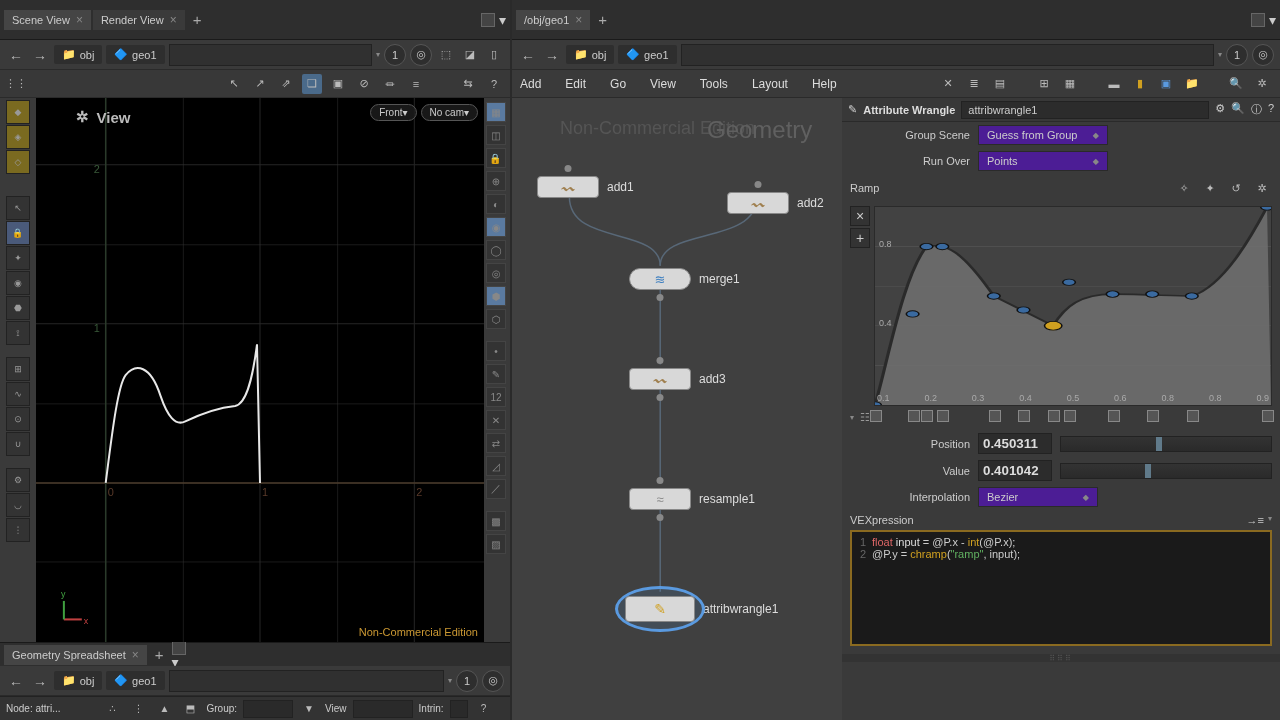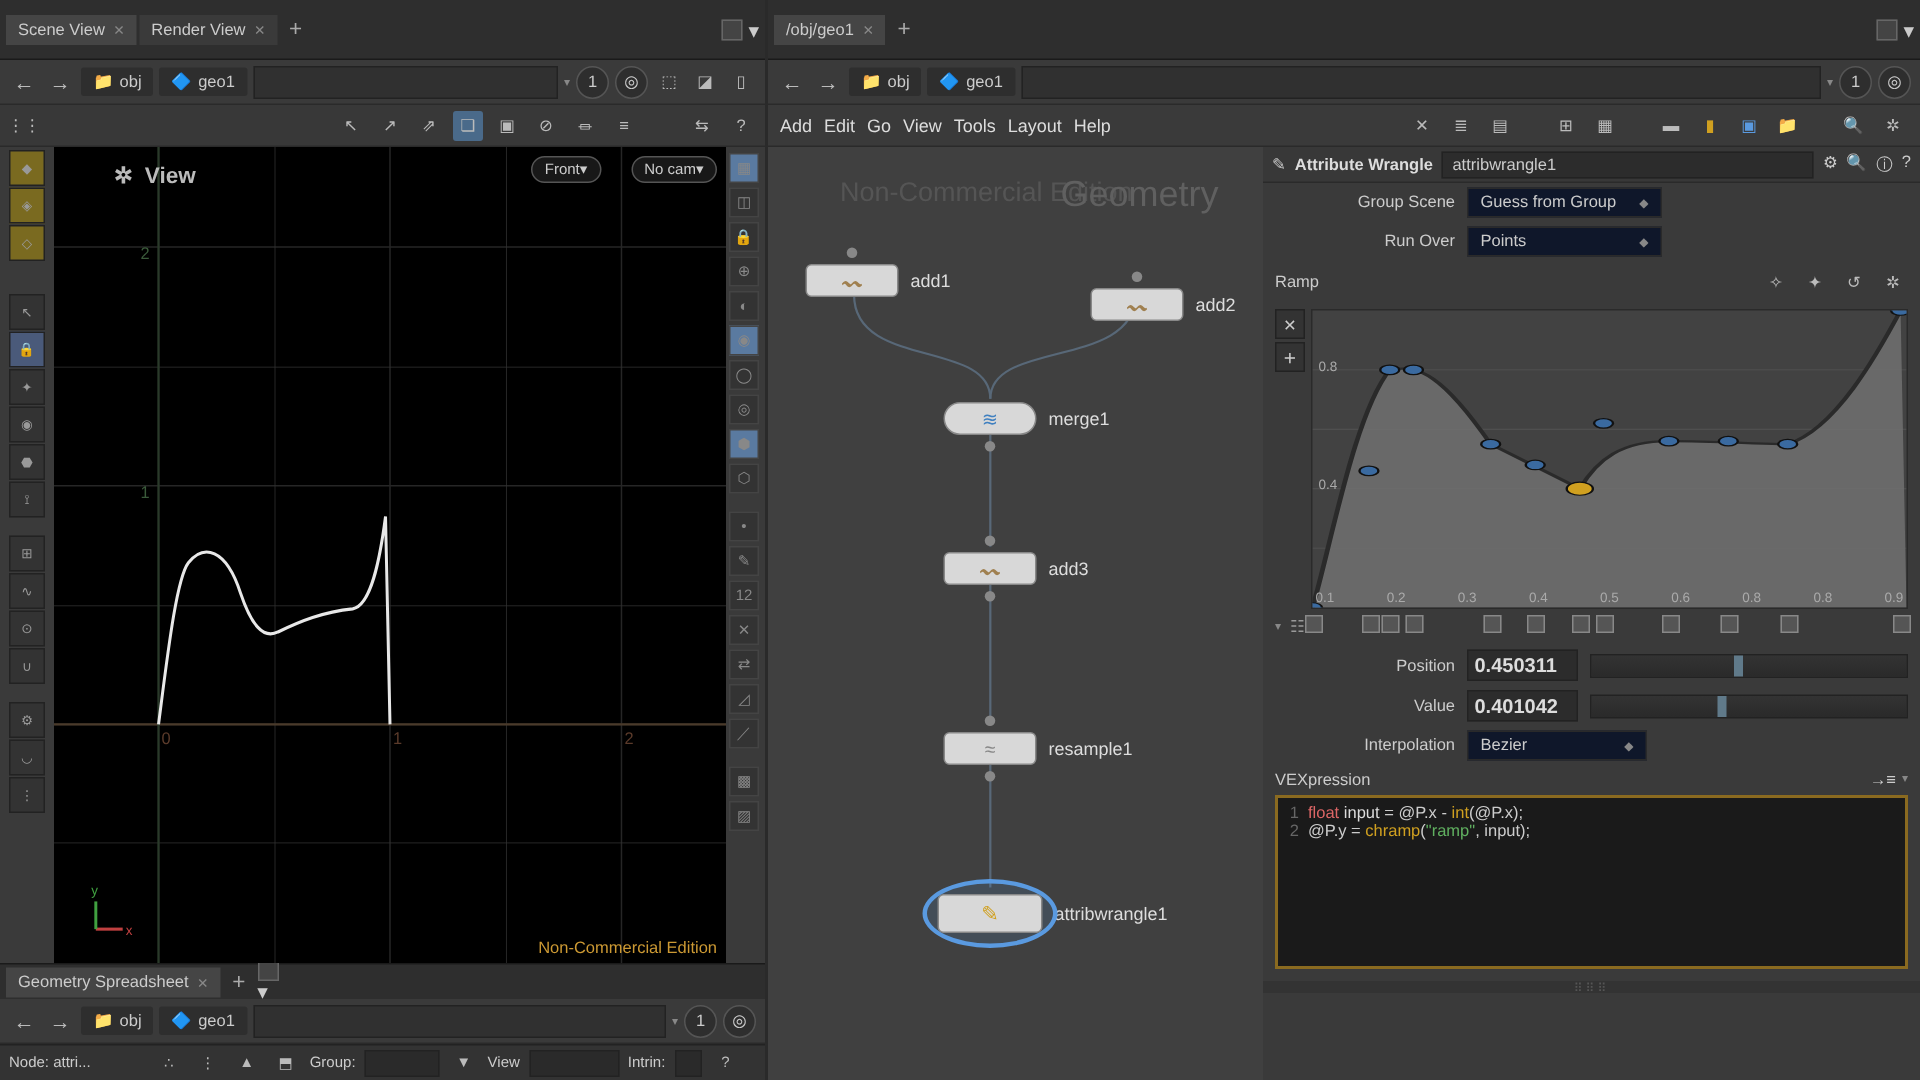--- a/index.html
+++ b/index.html
@@ -32,32 +32,32 @@
 
 .viewport-wrap { flex: 1; display: flex; position: relative; background: #000; }
 .vtool-left { width: 36px; background: #3a3a3a; display: flex; flex-direction: column; gap: 1px; padding: 2px 0; }
 .vtool-right { width: 26px; background: #3a3a3a; display: flex; flex-direction: column; gap: 3px; padding: 4px 2px; }
 .vt-btn { width: 24px; height: 24px; margin: 0 auto; background: #333; border: 1px solid #222; cursor: pointer; display: flex; align-items: center; justify-content: center; color: #999; font-size: 9px; }
 .vt-btn.yellow { background: #7a6a20; }
 .vt-btn2 { width: 20px; height: 20px; background: #333; border: 1px solid #444; cursor: pointer; display: flex; align-items: center; justify-content: center; color: #888; font-size: 10px; }
 .vt-btn2.active { background: #5a7aa0; }
 .viewport { flex: 1; position: relative; background: #000; overflow: hidden; }
 .vp-label { position: absolute; top: 10px; left: 40px; color: #bbb; font-weight: bold; font-size: 15px; display: flex; align-items: center; gap: 8px; }
-.vp-dropdowns { position: absolute; top: 6px; right: 6px; display: flex; gap: 20px; }
+.vp-dropdowns { position: absolute; top: 6px; right: 6px; display: flex; gap: 4px; }
 .vp-dd { background: rgba(30,30,30,0.8); border: 1px solid #555; border-radius: 10px; padding: 2px 8px; font-size: 10px; cursor: pointer; color: #ccc; }
 .nc-edition { position: absolute; bottom: 4px; right: 6px; color: #cc9933; font-size: 11px; }
 
 
 .bottom-tabs { height: 24px; background: #2e2e2e; display: flex; align-items: center; padding: 0 4px; gap: 2px; border-top: 1px solid #1a1a1a; }
 .bottom-bar { height: 24px; background: #333; display: flex; align-items: center; padding: 0 6px; gap: 6px; border-top: 1px solid #222; font-size: 10px; }
 .bottom-field { background: #2a2a2a; border: 1px solid #222; height: 18px; padding: 0 4px; }
 
 
 .menubar { height: 28px; background: #3a3a3a; display: flex; align-items: center; padding: 0 8px; gap: 16px; border-bottom: 1px solid #2a2a2a; }
-.menubar-left { display: flex; gap: 8px; }
+.menubar-left { display: flex; gap: 24px; }
 .menu-item { cursor: pointer; color: #ddd; font-size: 12px; }
 .menubar-right { margin-left: auto; display: flex; gap: 6px; }
 .mb-icon { width: 20px; height: 20px; display: flex; align-items: center; justify-content: center; color: #bbb; cursor: pointer; border: 1px solid transparent; }
 
 .right-split { flex: 1; display: flex; }
 .network { width: 330px; background: #404040; position: relative; overflow: hidden; }
 .net-bg-text1 { position: absolute; top: 20px; left: 48px; color: #555; font-size: 18px; pointer-events: none; }
 .net-bg-text2 { position: absolute; top: 18px; left: 195px; color: #606060; font-size: 24px; font-weight: 500; pointer-events: none; }
 .node { position: absolute; display: flex; align-items: center; gap: 8px; }
 .node-body { width: 62px; height: 22px; background: #d8d8d8; border: 1px solid #888; border-radius: 4px; display: flex; align-items: center; justify-content: center; font-size: 11px; position: relative; }
@@ -74,21 +74,21 @@
 .dot.top { top: -12px; } .dot.bot { bottom: -12px; }
 
 
 .params { flex: 1; background: #3a3a3a; display: flex; flex-direction: column; font-size: 11px; }
 .param-header { height: 24px; background: #383838; display: flex; align-items: center; padding: 0 6px; gap: 6px; border-bottom: 1px solid #2a2a2a; }
 .param-header .hdr-label { font-weight: bold; color: #ddd; }
 .param-header .name-field { background: #2c2c2c; border: 1px solid #222; padding: 2px 6px; flex: 1; }
 .param-header .hdr-icons { display: flex; gap: 6px; }
 .param-row { display: flex; align-items: center; padding: 3px 8px; gap: 8px; }
 .param-label { width: 120px; text-align: right; color: #ccc; }
-.param-dd { background: #0f172a; border: 1px solid #2a2a2a; padding: 3px 8px; width: 130px; display: flex; justify-content: space-between; align-items: center; cursor: pointer; }
+.param-dd { background: #4c1d95; border: 1px solid #2a2a2a; padding: 3px 8px; width: 130px; display: flex; justify-content: space-between; align-items: center; cursor: pointer; }
 .ramp-box { margin: 4px 8px; position: relative; }
 .ramp-canvas { background: #424242; border: 1px solid #2a2a2a; height: 200px; position: relative; }
 .ramp-header { display: flex; align-items: center; gap: 6px; padding: 4px 8px; }
 .ramp-header .rlabel { flex: 1; color: #ccc; }
 .ramp-header .rh-btn { width: 20px; height: 20px; display: flex; align-items: center; justify-content: center; cursor: pointer; color: #bbb; }
 .ramp-sidebtns { display: flex; gap: 2px; }
 .ramp-btn { width: 20px; height: 20px; background: #333; border: 1px solid #222; cursor: pointer; display:flex; align-items:center; justify-content:center; font-size:14px; }
 .ramp-ticks { position: absolute; bottom: 2px; left: 0; right: 0; display: flex; justify-content: space-between; padding: 0 2px; font-size: 9px; color: #aaa; }
 .ramp-handles { height: 16px; position: relative; margin-top: 2px; }
 .rhandle { position: absolute; width: 12px; height: 12px; background: #555; border: 1px solid #888; transform: translateX(-50%); cursor: pointer; }

